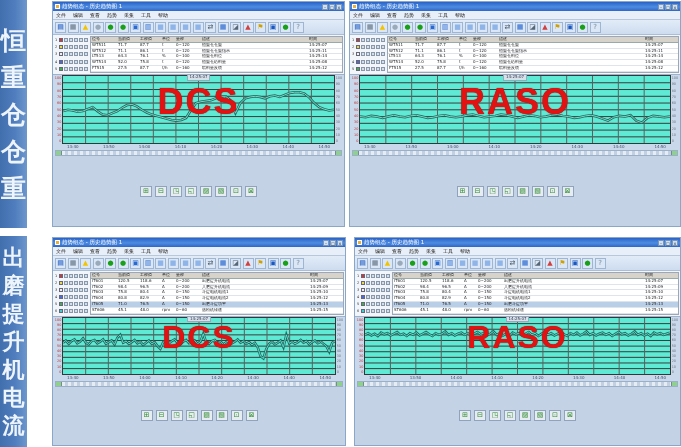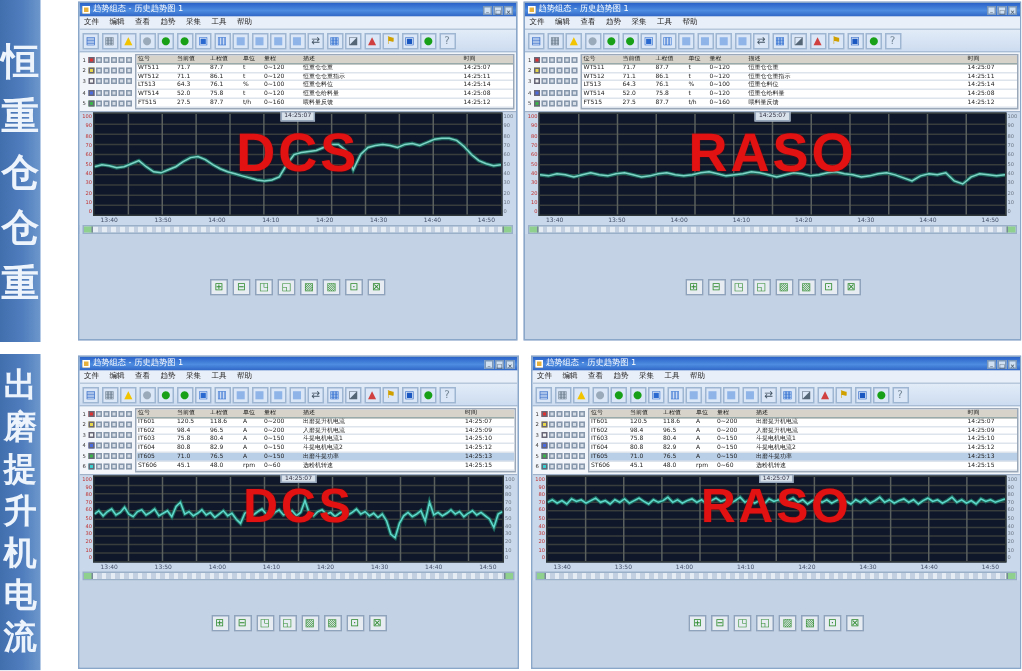--- a/index.html
+++ b/index.html
@@ -47,21 +47,21 @@
   .trow.hilite{background:#b9cfe8;}
   .tc{padding:0 1px;white-space:nowrap;overflow:hidden;line-height:1.2;}
   .tc.c0{width:26px;}.tc.c1{width:22px;}.tc.c2{width:22px;}.tc.c3{width:14px;}
   .tc.c4{width:26px;}.tc.c5{flex:1;}.tc.c6{width:34px;}
   .chartzone{flex:1;display:flex;min-height:0;position:relative;background:#c9d8ea;}
   .yaxis{width:9px;flex:0 0 9px;display:flex;flex-direction:column;justify-content:space-between;
     padding:1px 0;font-size:4px;line-height:1;text-align:right;}
   .yaxis.left{color:#c03030;}
   .yaxis.right{color:#6a7686;text-align:left;}
   .yaxis span{display:block;transform:scale(0.85);transform-origin:center;}
-  .plot{flex:1;position:relative;background:#0f172a;border:1px solid #30383a;min-width:0;}
+  .plot{flex:1;position:relative;background:#5eead4;border:1px solid #30383a;min-width:0;}
   .plot svg{position:absolute;inset:0;width:100%;height:100%;}
   .overlay-label{position:absolute;left:50%;transform:translateX(-50%);
     color:#e21212;font-weight:bold;letter-spacing:2px;font-family:"Liberation Sans",sans-serif;
     text-shadow:0 0 1px #7a0808;pointer-events:none;}
   .half.top .overlay-label{top:7%;font-size:36px;}
   .half.bottom .overlay-label{top:2%;font-size:32px;}
   .cursor-tag{position:absolute;top:-1px;left:50%;transform:translateX(-50%);
     background:#d8e0ea;border:0.5px solid #98a8bc;font-size:4px;line-height:1.2;
     color:#334;padding:0 2px;z-index:3;}
   .xlabels{height:6px;flex:0 0 6px;display:flex;justify-content:space-between;

